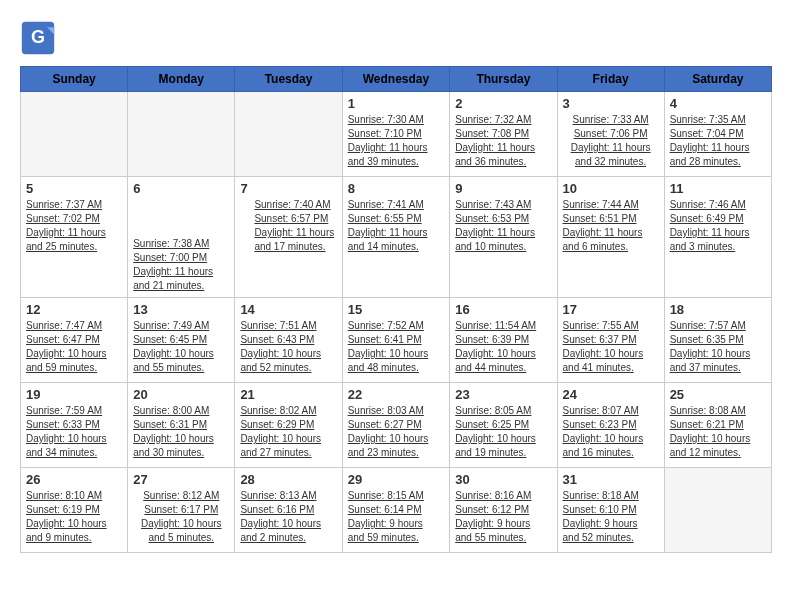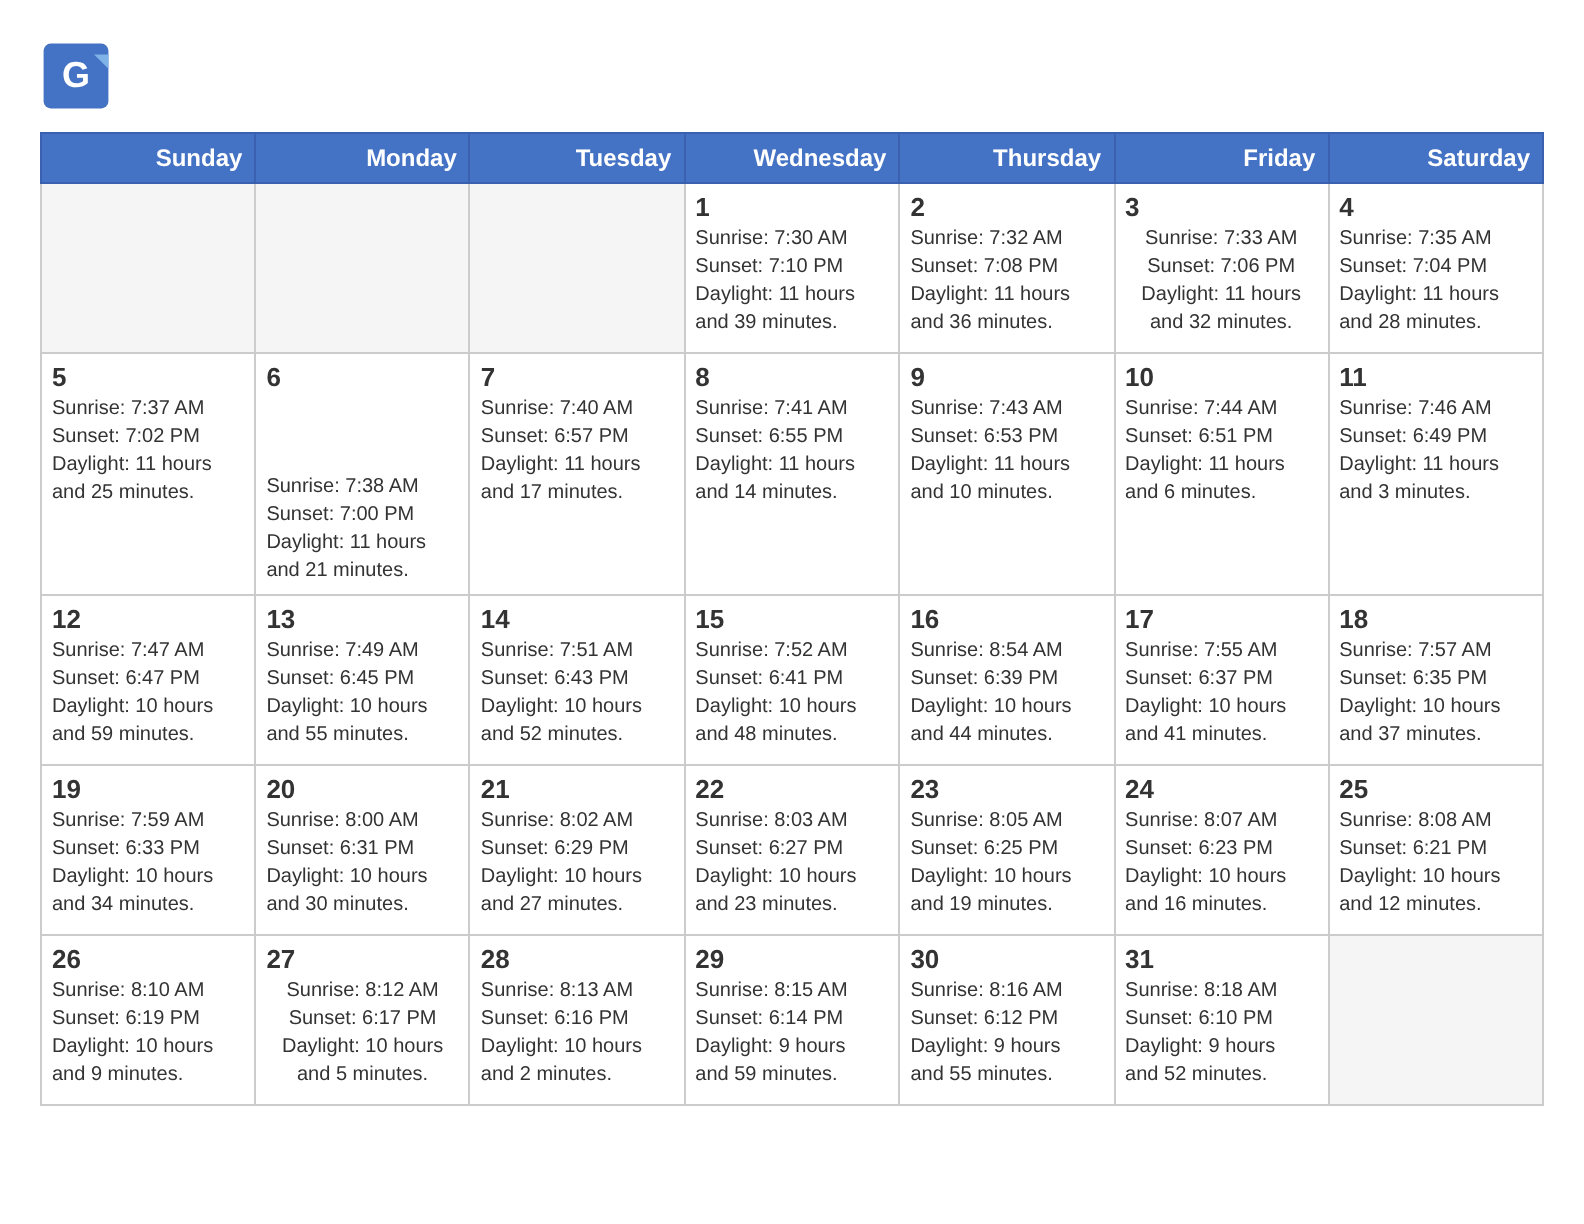--- a/index.html
+++ b/index.html
@@ -46,24 +46,24 @@
       font-size: 14px;
       color: #555;
     }
     table {
       width: 100%;
       border-collapse: collapse;
       font-size: 11px;
     }
     .day-header {
       background: #4472c4;
-      color: #ffffff;
+      color: #000000;
       font-weight: bold;
       font-size: 12px;
-      text-align: right;
+      text-align: center;
       padding: 5px 6px;
       border: 1px solid #3a60b0;
     }
     .cal-cell {
       border: 1px solid #ccc;
       vertical-align: top;
       padding: 4px 5px;
       width: 108px;
       min-height: 85px;
       background: #fff;
@@ -74,20 +74,21 @@
     .cell-date {
       font-size: 13px;
       font-weight: bold;
       color: #333;
       margin-bottom: 2px;
     }
     .cell-info {
       font-size: 10px;
       color: #333;
       line-height: 1.4;
+      text-decoration: underline;
     }
     tr:nth-child(odd) .cal-cell:not(.empty) {
       background: #fff;
     }
     .week-row .cal-cell {
       height: 85px;
     }
   </style>
 </head>
 <body>
@@ -166,21 +167,21 @@
         </td>
         <td class="cal-cell">
           <div class="cell-date">6</div>
           <div class="cell-info" style="white-space: pre-line; margin-top: 41px;">Sunrise: 7:38 AM
 Sunset: 7:00 PM
 Daylight: 11 hours
 and 21 minutes.</div>
         </td>
         <td class="cal-cell">
           <div class="cell-date">7</div>
-          <div class="cell-info" style="white-space: pre-line;">Sunrise: 7:40 AM
+          <div class="cell-info" style="white-space: pre-line; margin-left: 14px;">Sunrise: 7:40 AM
 Sunset: 6:57 PM
 Daylight: 11 hours
 and 17 minutes.</div>
         </td>
         <td class="cal-cell">
           <div class="cell-date">8</div>
           <div class="cell-info" style="white-space: pre-line;">Sunrise: 7:41 AM
 Sunset: 6:55 PM
 Daylight: 11 hours
 and 14 minutes.</div>
@@ -231,21 +232,21 @@
         </td>
         <td class="cal-cell">
           <div class="cell-date">15</div>
           <div class="cell-info" style="white-space: pre-line;">Sunrise: 7:52 AM
 Sunset: 6:41 PM
 Daylight: 10 hours
 and 48 minutes.</div>
         </td>
         <td class="cal-cell">
           <div class="cell-date">16</div>
-          <div class="cell-info" style="white-space: pre-line;">Sunrise: 8:54 AM
+          <div class="cell-info" style="white-space: pre-line;">Sunrise: 11:54 AM
 Sunset: 6:39 PM
 Daylight: 10 hours
 and 44 minutes.</div>
         </td>
         <td class="cal-cell">
           <div class="cell-date">17</div>
           <div class="cell-info" style="white-space: pre-line;">Sunrise: 7:55 AM
 Sunset: 6:37 PM
 Daylight: 10 hours
 and 41 minutes.</div>

